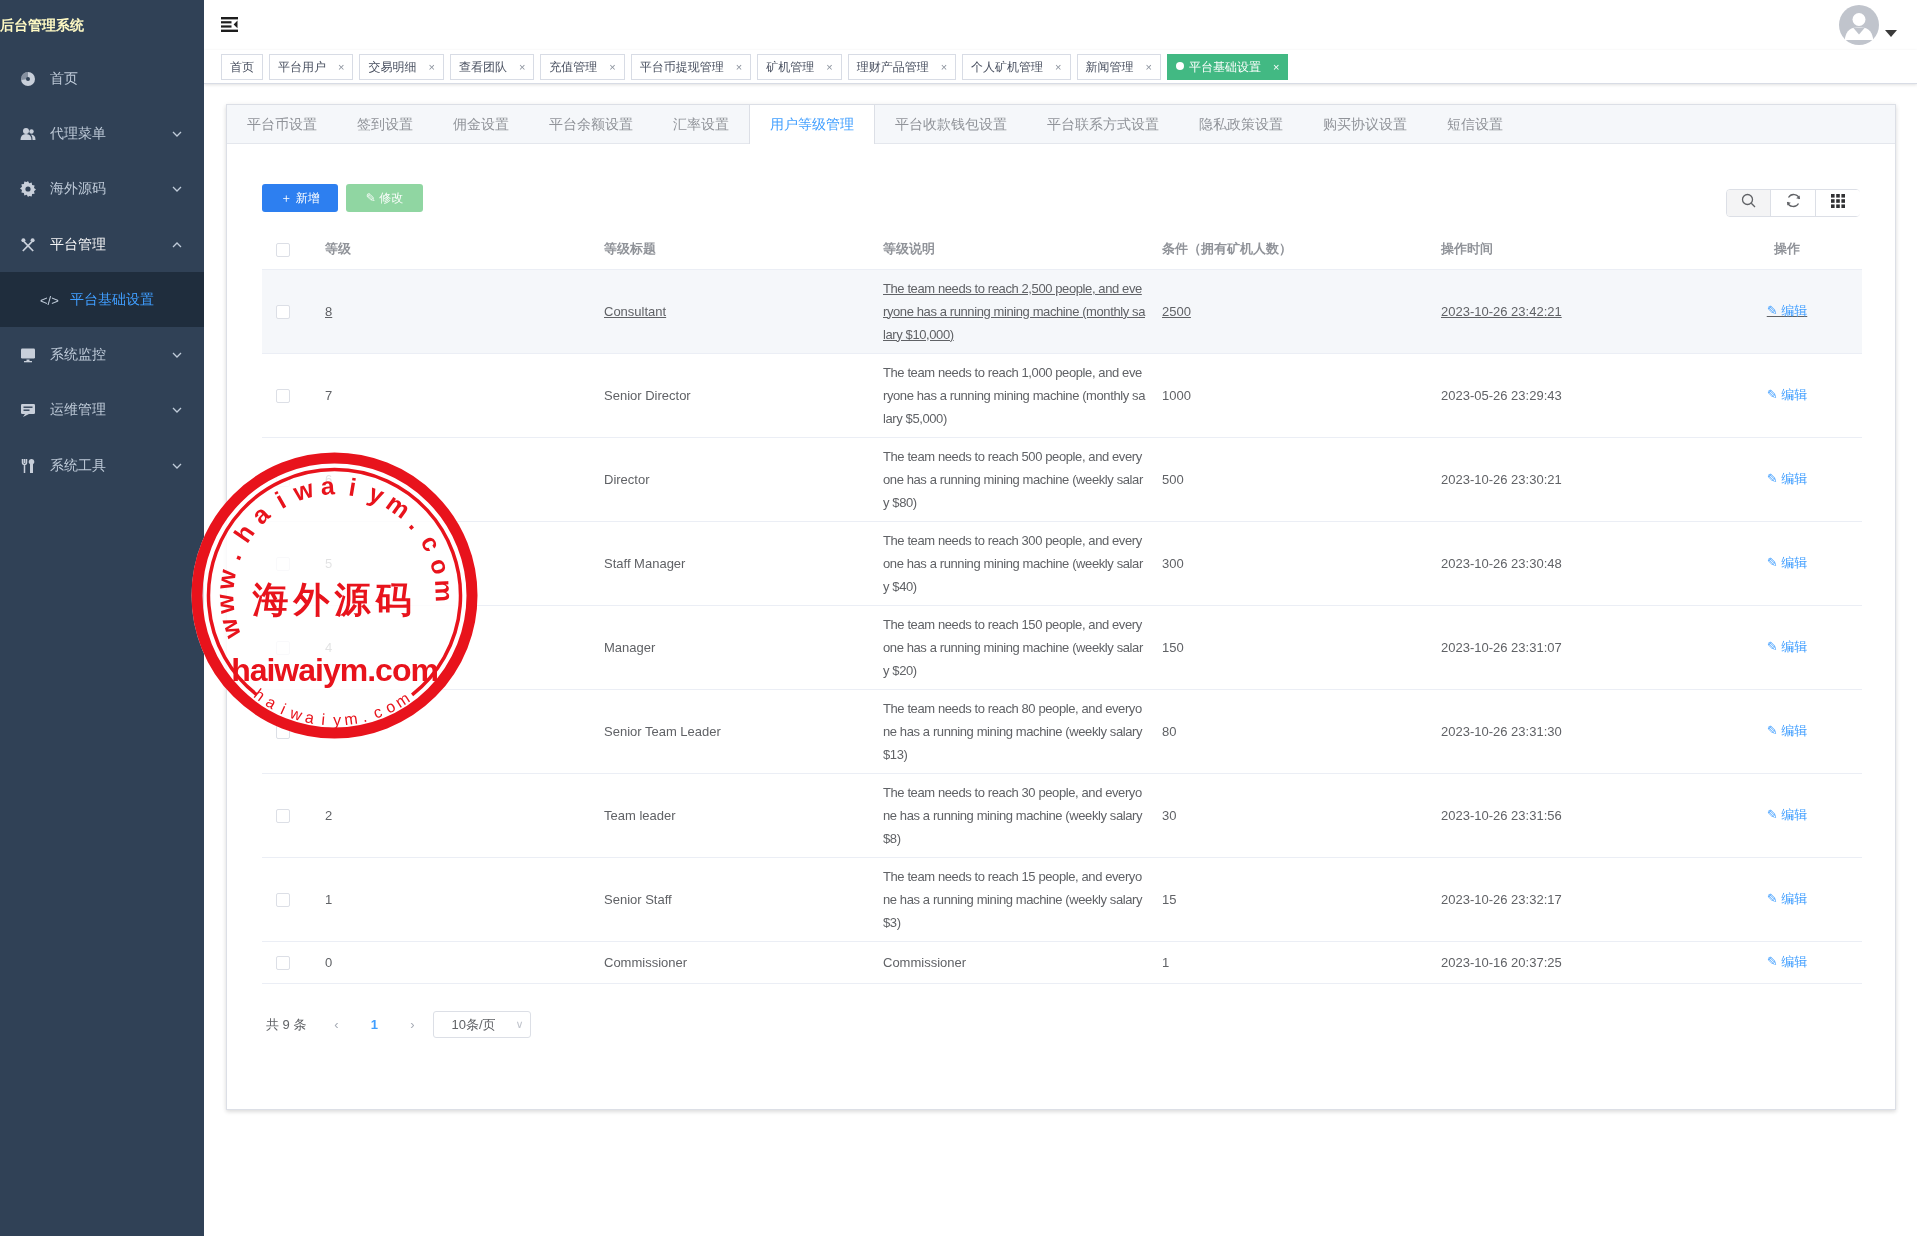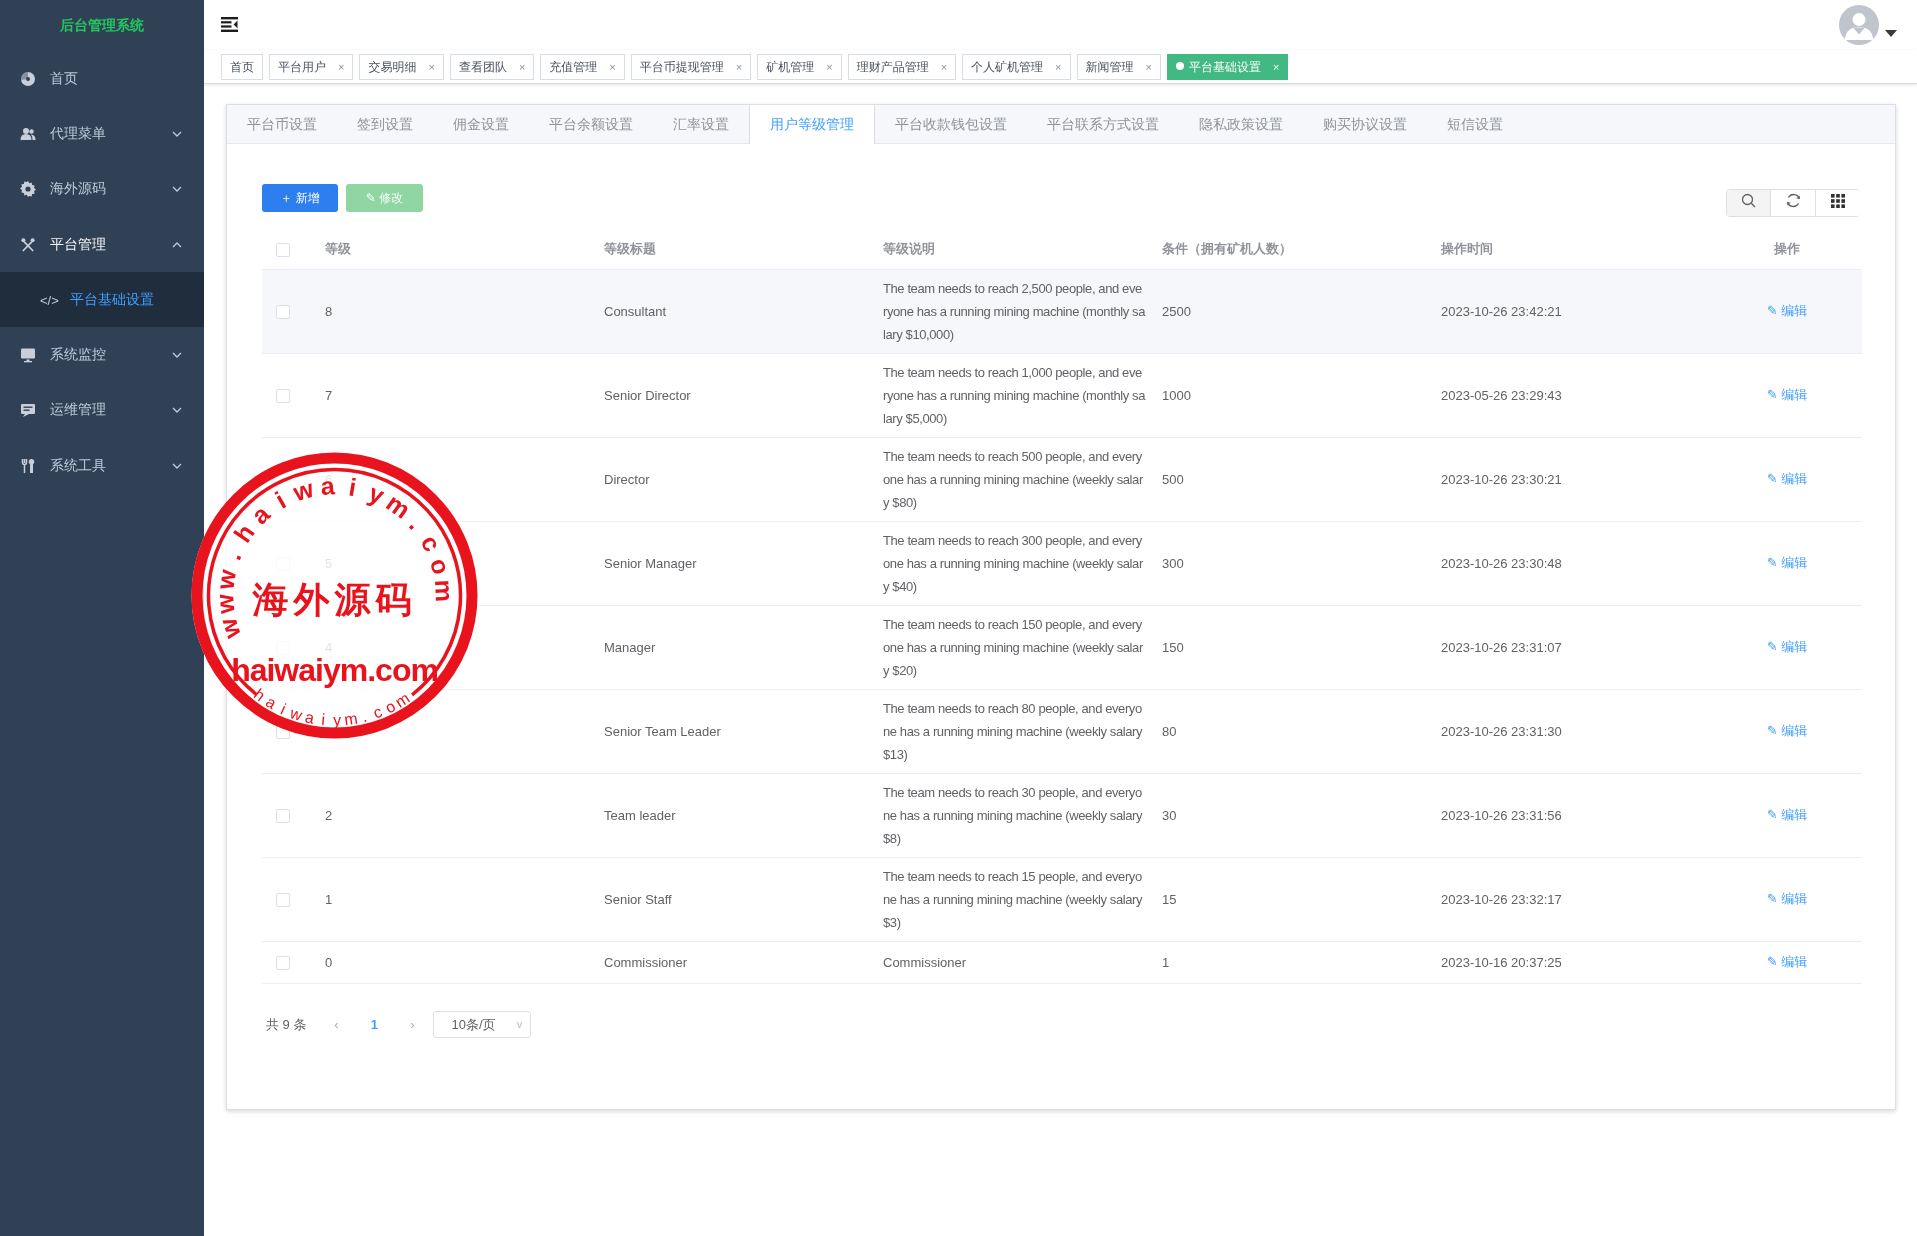--- a/index.html
+++ b/index.html
@@ -1,18 +1,18 @@
 <!DOCTYPE html>
 <html><head>
 <meta charset="utf-8">
 <style>
 *{margin:0;padding:0;box-sizing:border-box;}
 html,body{width:1917px;height:1236px;overflow:hidden;background:#fff;font-family:"Liberation Sans",sans-serif;}
 .sidebar{position:absolute;left:0;top:0;width:204px;height:1236px;background:#304156;z-index:5;}
-.logo{height:50px;line-height:50px;text-align:center;color:#22c55e;font-weight:bold;font-size:14px;}
+.logo{height:50px;line-height:50px;color:#fef9c3;font-weight:bold;font-size:14px;}
 .menu{position:absolute;top:51px;left:0;width:204px;}
 .mitem{height:55.3px;position:relative;color:#bfcbd9;font-size:14px;}
 .mitem .ico{position:absolute;left:20px;top:50%;margin-top:-8px;width:16px;height:16px;}
 .mitem .txt{position:absolute;left:50px;top:50%;transform:translateY(-50%);}
 .mitem .arr{position:absolute;right:22px;top:50%;transform:translateY(-50%);width:10px;height:10px;}
 .sub{height:55.3px;background:#1f2d3d;position:relative;color:#409eff;font-size:14px;}
 .sub .ico{position:absolute;left:40px;top:50%;transform:translateY(-50%);font-size:13px;color:#bfcbd9;}
 .sub .txt{position:absolute;left:70px;top:50%;transform:translateY(-50%);}
 .mitem.active .txt{color:#f4f4f5;}
 .main{position:absolute;left:204px;top:0;width:1713px;height:1236px;background:#fff;}
@@ -43,21 +43,21 @@
 .tools .c2{left:45px;background:#fff;border-right:1px solid #dcdfe6;}
 .tools .c3{left:89px;background:#fff;border-radius:0 3px 3px 0;}
 table.grid{position:absolute;left:35px;top:124px;width:1600px;border-collapse:collapse;table-layout:fixed;font-size:13px;color:#606266;}
 table.grid col.c0{width:55px;}
 table.grid col.c1,table.grid col.c2,table.grid col.c3,table.grid col.c4,table.grid col.c5{width:279px;}
 table.grid col.c6{width:150px;}
 table.grid th{font-weight:bold;color:#909399;text-align:left;padding:0 8px;height:40px;border-bottom:1px solid #ebeef5;}
 table.grid td{text-align:left;padding:0 8px;border-bottom:1px solid #ebeef5;vertical-align:middle;}
 table.grid tr.r{height:84px;}
 table.grid tr.s{height:42px;}
-table.grid tr.hl td{background:#f5f7fa;}
+table.grid tr.hl td{background:#f5f7fa;text-decoration:underline;}
 table.grid th.ck,table.grid td.ck{padding-left:14px;}
 table.grid th.op,table.grid td.op{text-align:center;padding:0;}
 .cb{display:inline-block;width:14px;height:14px;border:1px solid #dcdfe6;border-radius:2px;background:#fff;vertical-align:middle;}
 .desc{line-height:23px;white-space:nowrap;letter-spacing:-0.4px;}
 .elink{color:#409eff;font-size:13px;white-space:nowrap;}
 .pager{position:absolute;left:39px;top:906px;height:28px;font-size:13px;color:#606266;}
 .pager .total{display:inline-block;line-height:28px;margin-right:16px;}
 .pager .pbtn{display:inline-block;width:28px;text-align:center;line-height:28px;color:#a6abb5;font-size:13px;}
 .pager .num{margin:0 10px;}
 .pager .num{display:inline-block;width:28px;text-align:center;line-height:28px;color:#409eff;font-weight:bold;}
@@ -244,21 +244,21 @@
             <td>6</td>
             <td>Director</td>
             <td class="desc">The team needs to reach 500 people, and every<br>one has a running mining machine (weekly salar<br>y $80)</td>
             <td>500</td>
             <td>2023-10-26 23:30:21</td>
             <td class="op"><span class="elink">✎ 编辑</span></td>
           </tr>
       <tr class="r">
             <td class="ck"><span class="cb"></span></td>
             <td>5</td>
-            <td>Senior Manager</td>
+            <td>Staff Manager</td>
             <td class="desc">The team needs to reach 300 people, and every<br>one has a running mining machine (weekly salar<br>y $40)</td>
             <td>300</td>
             <td>2023-10-26 23:30:48</td>
             <td class="op"><span class="elink">✎ 编辑</span></td>
           </tr>
       <tr class="r">
             <td class="ck"><span class="cb"></span></td>
             <td>4</td>
             <td>Manager</td>
             <td class="desc">The team needs to reach 150 people, and every<br>one has a running mining machine (weekly salar<br>y $20)</td>

